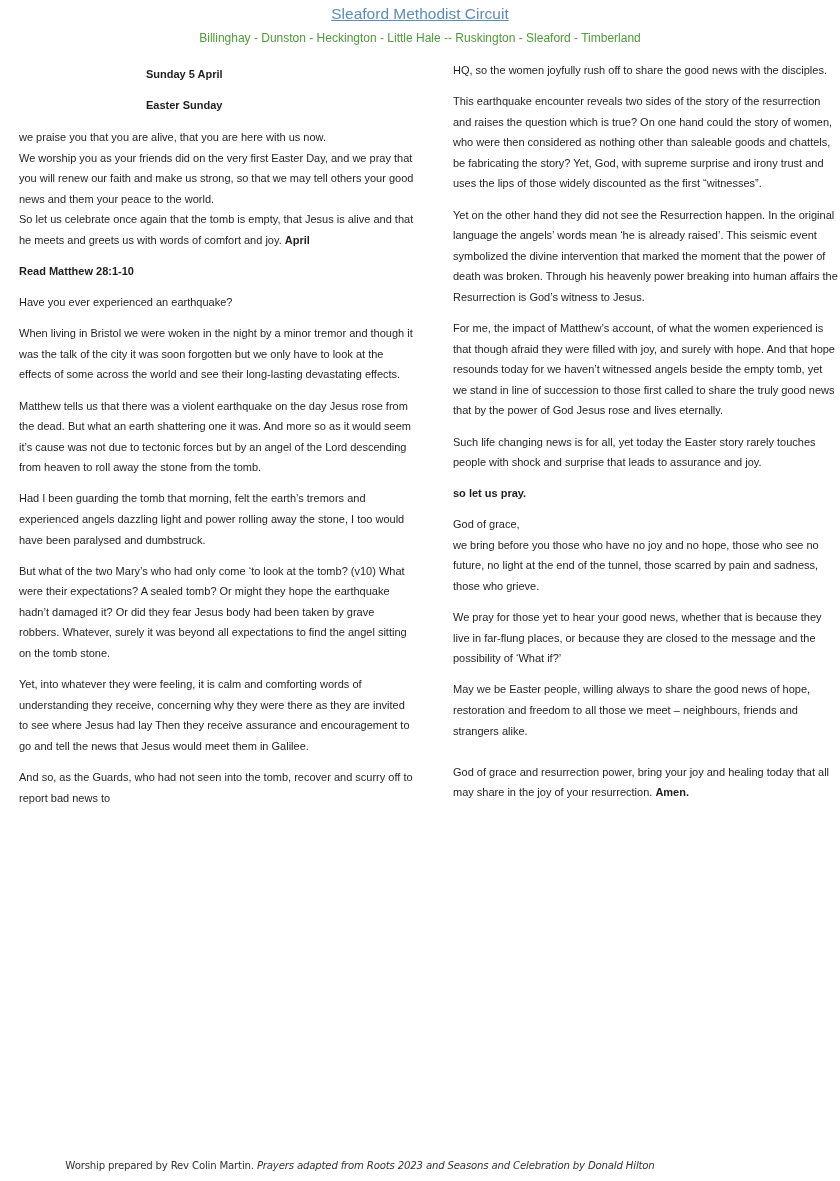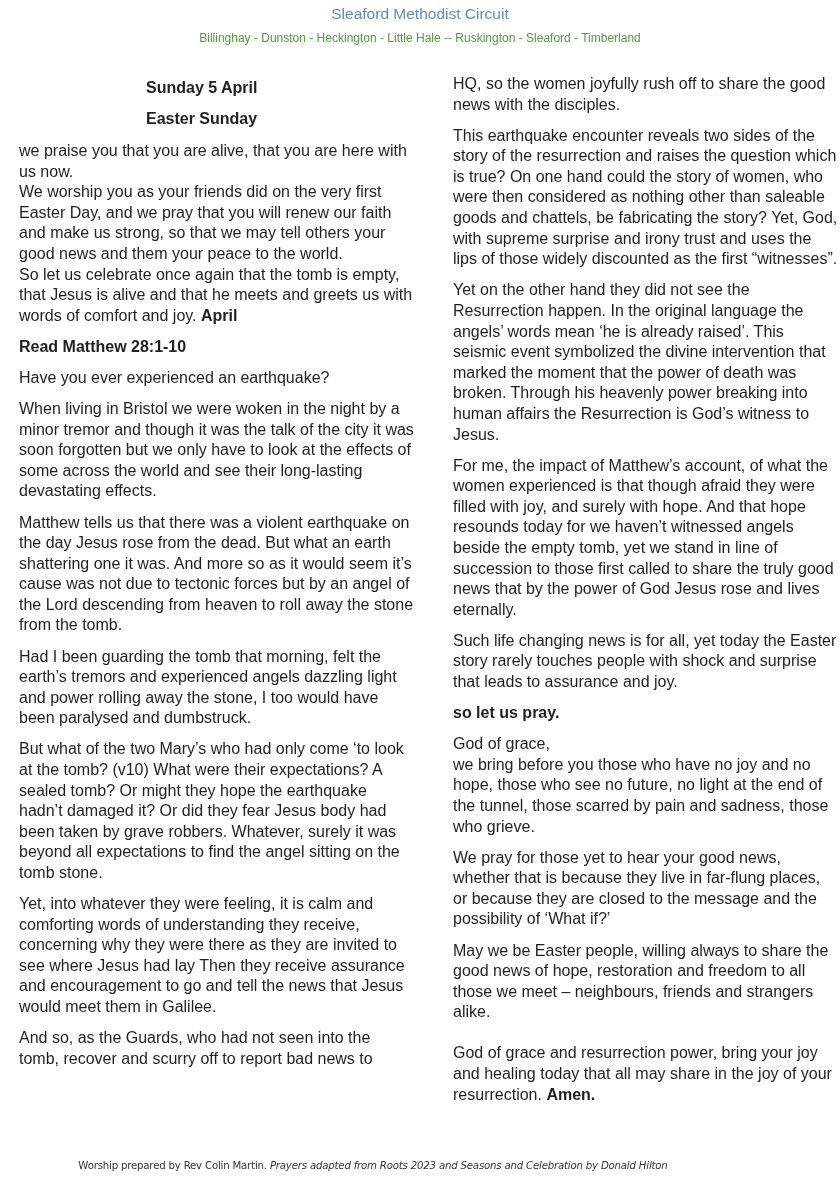--- a/index.html
+++ b/index.html
@@ -19,31 +19,32 @@
       position: absolute;
       top: 4px;
       left: 0;
       width: 840px;
       text-align: center;
     }
     .circuit-title {
       font-size: 15.5px;
       line-height: 20px;
       color: #5b8db8;
+      text-decoration: underline;
     }
     .circuit-places {
       font-size: 12px;
       line-height: 22px;
       color: #4f9a3a;
       margin-top: 3px;
     }
     .col {
       position: absolute;
-      top: 74px;
-      font-size: 16px;
+      top: 60px;
+      font-size: 11px;
       line-height: 20.6px;
     }
     .col-left {
       left: 19px;
       width: 395px;
     }
     .col-right {
       left: 453px;
       width: 385px;
     }
@@ -69,21 +70,21 @@
     .section-head {
       font-weight: bold;
       margin-bottom: 10.5px;
     }
     .spacer {
       height: 10px;
     }
     .footer {
       position: absolute;
       top: 1160px;
-      left: 13px;
+      left: 0;
       width: 720px;
       text-align: center;
       font-size: 10.2px;
       color: #333333;
       font-family: "DejaVu Sans", sans-serif;
       letter-spacing: -0.2px;
     }
     .footer em {
       font-style: italic;
     }

